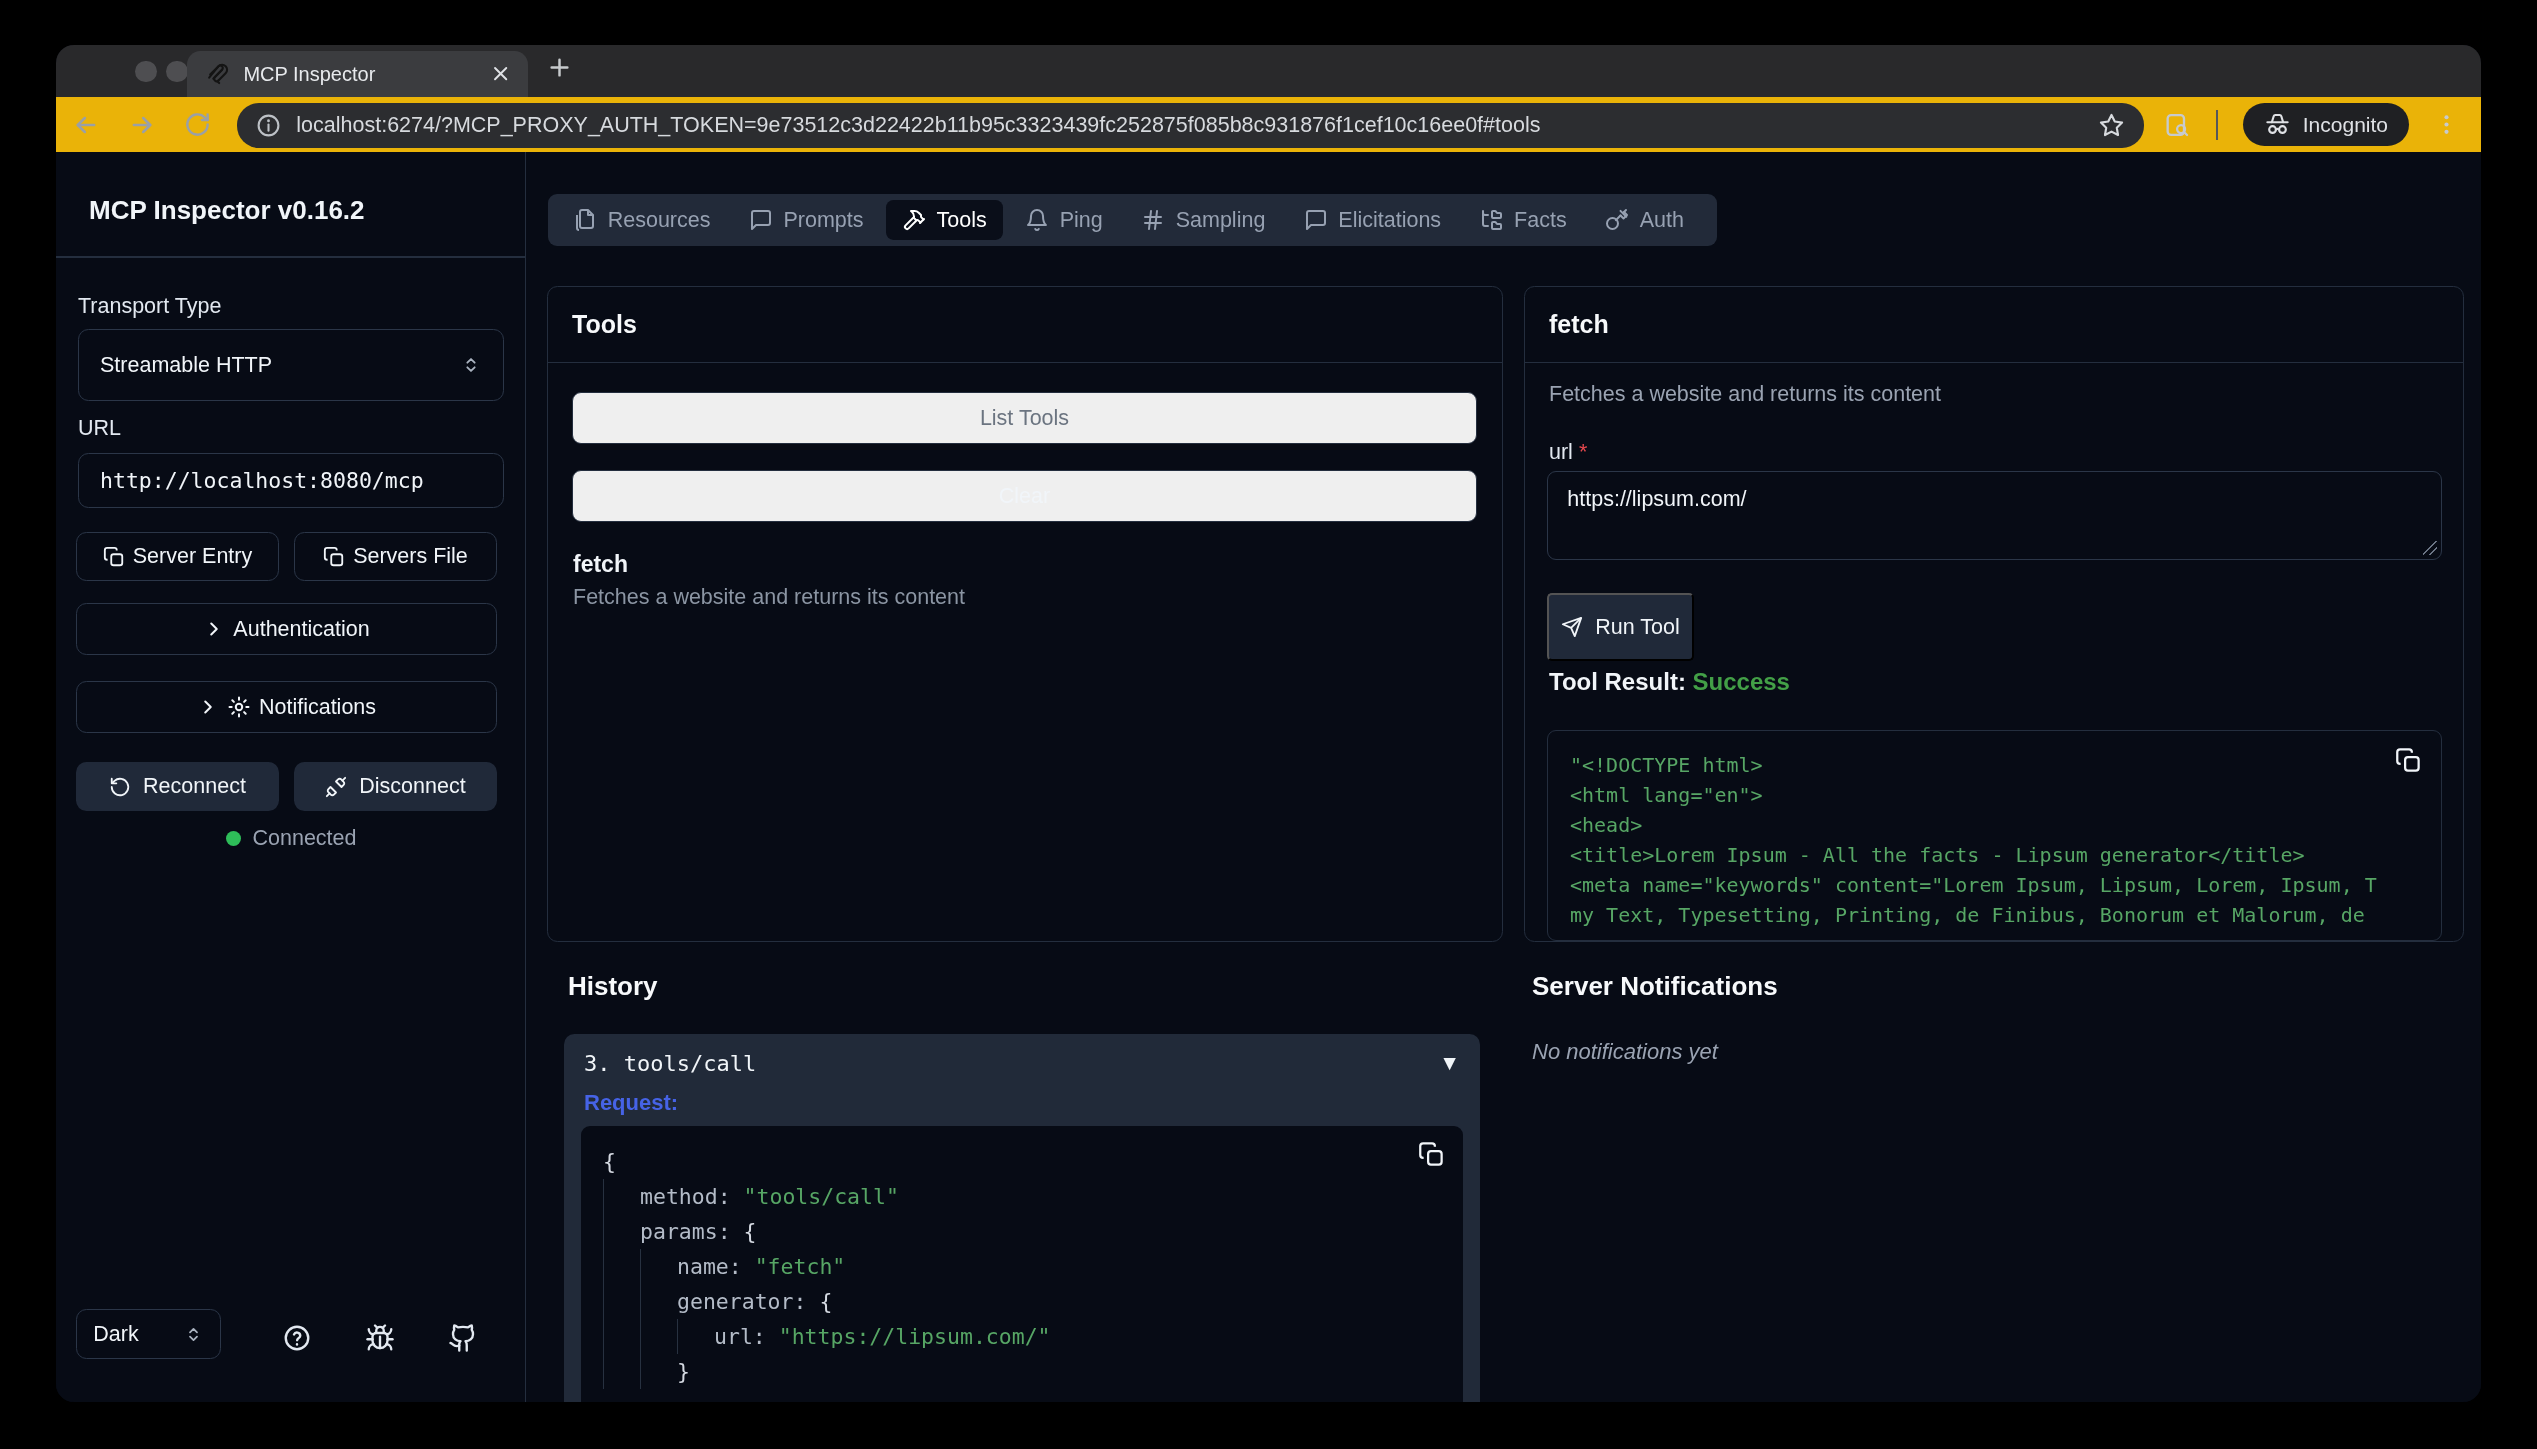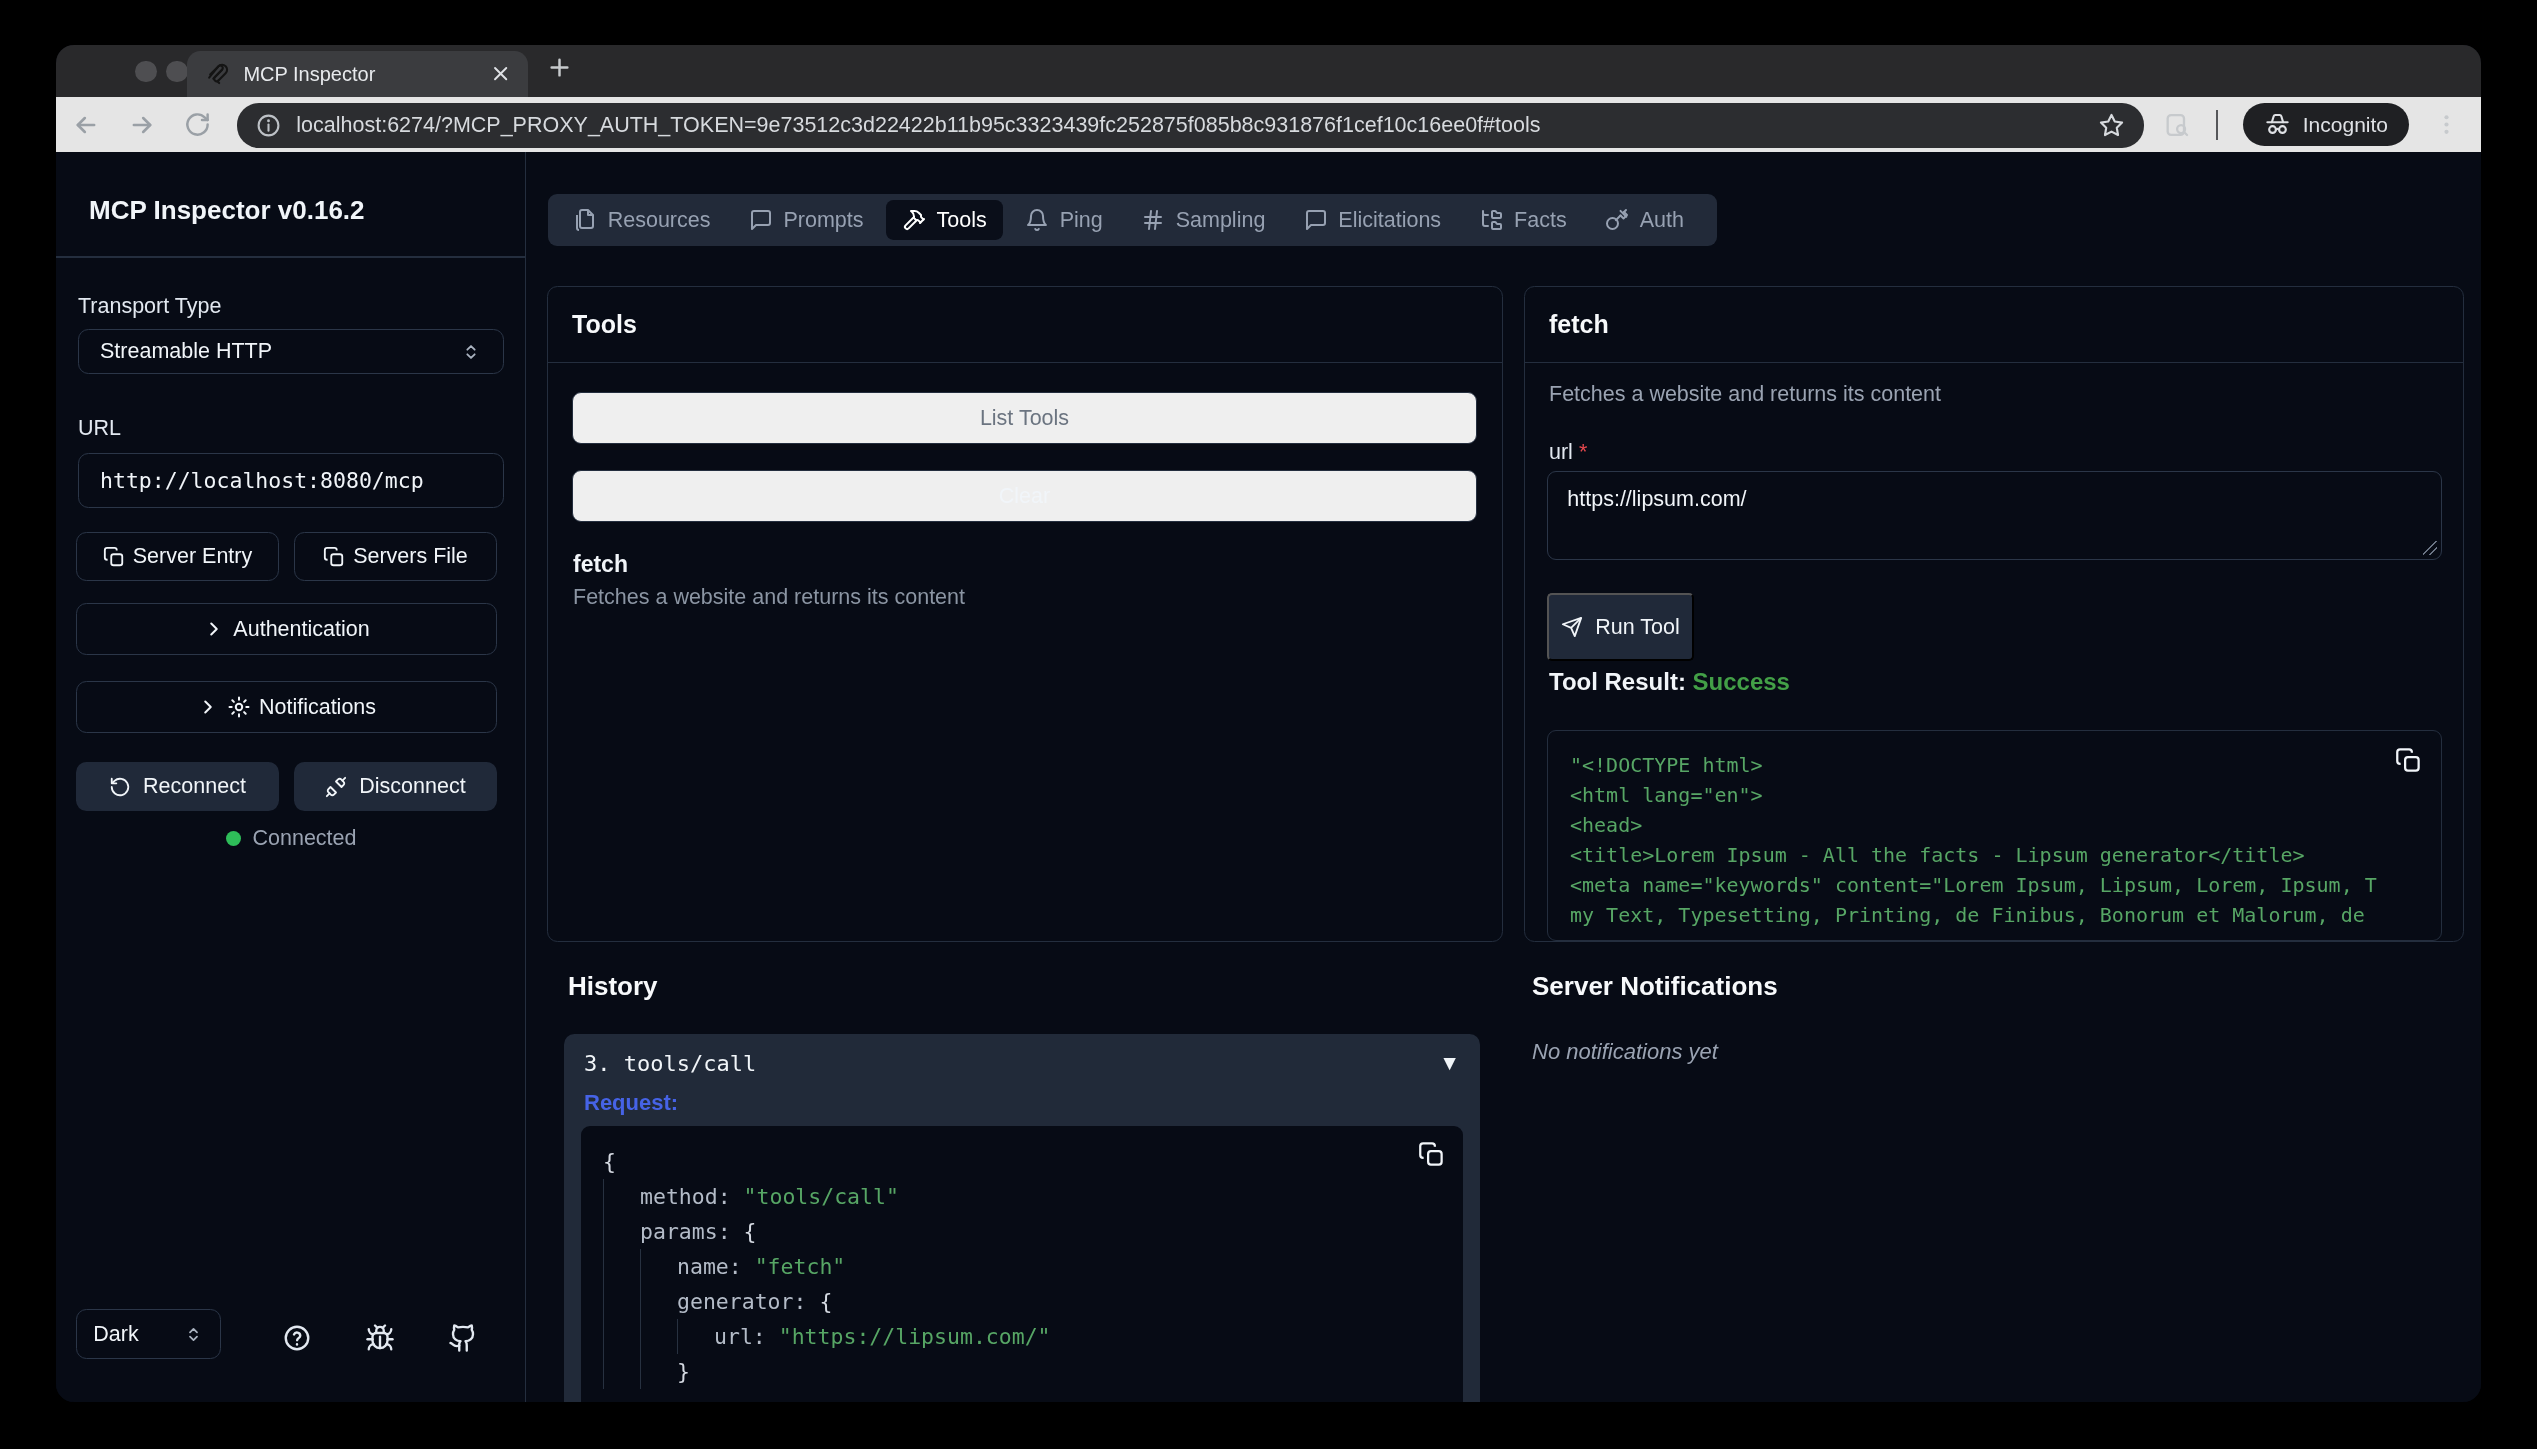--- a/index.html
+++ b/index.html
@@ -11,42 +11,42 @@
   .window { position:absolute; left:56px; top:45px; width:2425px; height:1357px;
             border-radius:18px; overflow:hidden; background:#070b15; }
   .tabstrip { position:relative; height:52px; background:#29292b; }
   .dot { position:absolute; top:15.6px; width:21.5px; height:21.5px; border-radius:50%; background:#4e4e51; }
   .tab { position:absolute; left:131px; top:6px; width:341px; height:46px; background:#3b3c3f;
          border-radius:13.4px 13.4px 0 0; display:flex; align-items:center; padding:0 18px; gap:13.4px; }
   .tab-title { font-size:20px; color:#e8eaed; flex:1; white-space:nowrap; }
   .tab-close { color:#dfe1e5; font-size:22px; }
   .newtab { position:absolute; left:490px; top:9px; color:#c7cacd; }
 
-  .toolbar { position:relative; height:55px; background:#e5e5e5; display:flex; align-items:center; }
+  .toolbar { position:relative; height:55px; background:#eab308; display:flex; align-items:center; }
   .navbtns { position:absolute; left:16.3px; top:0; height:55px; display:flex; align-items:center; gap:28px; color:#9aa0a6; }
   .omnibox { position:absolute; left:181px; top:6px; width:1907px; height:45px; background:#2c2d30;
              border-radius:22px; display:flex; align-items:center; padding:0 19.3px; gap:15px; }
   .siteinfo { color:#bdc1c6; }
   .urltext { font-size:21.5px; color:#d7dade; white-space:nowrap; overflow:hidden; flex:1; }
   .star { color:#d7dade; margin-left:auto; }
   .tool-right { position:absolute; right:22px; top:0; height:55px; display:flex; align-items:center; gap:25px; }
   .sep { width:1.5px; height:30px; background:#56575a; }
   .incog-badge { height:43px; background:#1f2023; border-radius:21.5px; display:flex; align-items:center;
                  gap:12px; padding:0 21px; color:#dfe1e5; font-size:21px; }
   .menu-dots { color:#c7cacd; }
 
   
   .page { position:absolute; left:0; top:107px; right:0; bottom:0; display:flex; background:#070b15; }
 
   
   .sidebar { position:relative; width:470px; border-right:1.5px solid #242e3e; flex:none; }
   .sb-title { position:absolute; left:33px; top:43px; font-size:26px; font-weight:600; color:#f1f5f9; }
   .sb-divider { position:absolute; left:0; right:0; top:104px; height:1.5px; background:#242e3e; }
   .sb-label { position:absolute; left:22px; font-size:21.5px; font-weight:500; color:#e2e8f0; }
-  .sb-select { position:absolute; left:22px; width:426px; height:45px; border:1.5px solid #2b3648;
+  .sb-select { position:absolute; left:22px; width:426px; height:72px; border:1.5px solid #2b3648;
                border-radius:10.4px; display:flex; align-items:center; padding:0 21px; color:#f1f5f9; font-size:21.5px; }
   .sb-select .chev { margin-left:auto; color:#aab3c0; }
   .sb-input { position:absolute; left:22px; top:301px; width:426px; height:55px; border:1.5px solid #2b3648;
               border-radius:10.4px; display:flex; align-items:center; padding:0 21px;
               font-family:"DejaVu Sans Mono", monospace; font-size:21.5px; color:#f1f5f9; }
   .sb-btn { border:1.5px solid #2b3648; border-radius:10.4px; background:transparent; color:#f1f5f9;
             display:flex; align-items:center; justify-content:center; gap:8px; font-size:21.5px; font-weight:500; }
   .btn-half { position:absolute; width:203px; height:49px; top:380px; }
   .btn-full { position:absolute; left:20px; width:421px; height:52px; }
   .btn-solid { position:absolute; width:203px; height:49px; top:610px; background:#202939;

